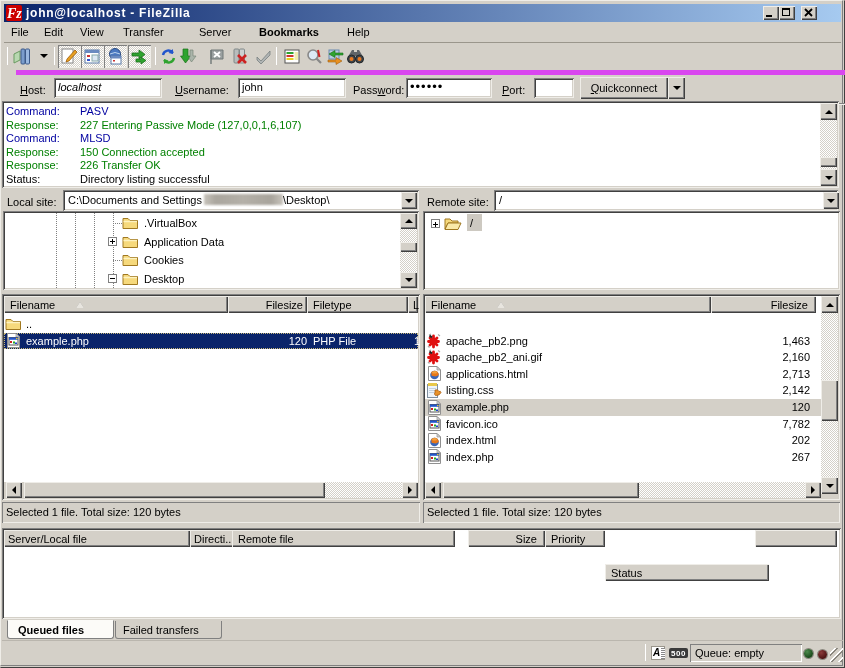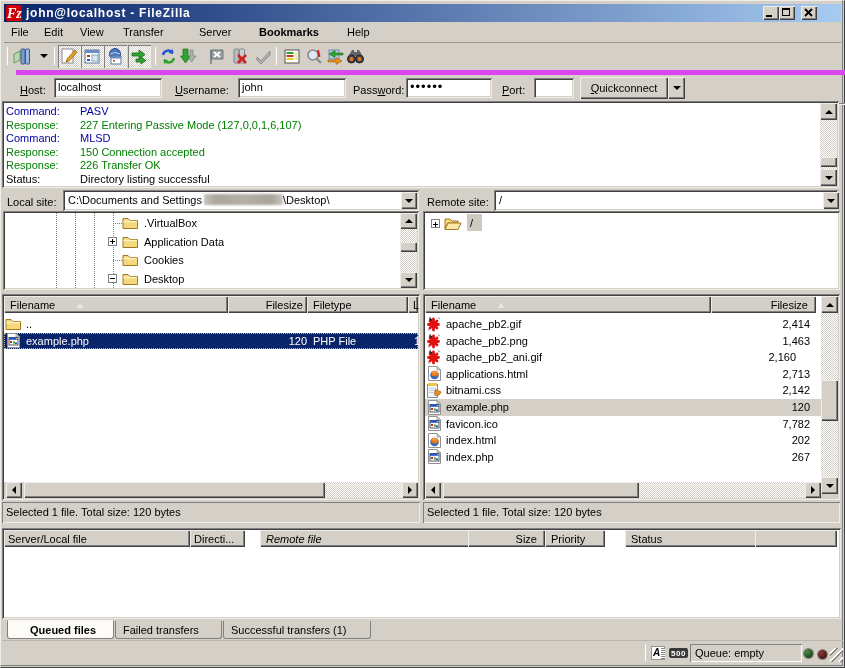--- a/index.html
+++ b/index.html
@@ -161,21 +161,21 @@
     <circle cx="4.5" cy="11" r="4" fill="#404448" stroke="#202428"></circle>
     <circle cx="12.5" cy="11" r="4" fill="#404448" stroke="#202428"></circle>
     <circle cx="4.5" cy="11" r="2" fill="#e87820"></circle>
     <circle cx="12.5" cy="11" r="2" fill="#e87820"></circle>
   </svg>
 </div>
 
 <div class="abs" id="qcbar" style="left:16px; top:70px; width:837px; height:31px; border-top:5px solid #d946ef;">
   <span class="abs" style="left:4px; top:9px;"><u>H</u>ost:</span>
   <div class="abs sunken" style="left:38px; top:3px; width:108px; height:20px;">
-      <span class="abs" style="left:4px;top:3px;">localhost</span>
+      <span class="abs" style="left:4px;top:3px;font-style:italic;">localhost</span>
     </div>
   <span class="abs" style="left:159px; top:9px;"><u>U</u>sername:</span>
   <div class="abs sunken" style="left:222px; top:3px; width:108px; height:20px;">
       <span class="abs" style="left:4px;top:3px;">john</span>
     </div>
   <span class="abs" style="left:337px; top:9px;">Pass<u>w</u>ord:</span>
   <div class="abs sunken" style="left:390px; top:3px; width:86px; height:20px;">
       <span class="abs" style="left:4px;top:1px; font-size:13px; letter-spacing:1px;">••••••</span>
     </div>
   <span class="abs" style="left:486px; top:9px;"><u>P</u>ort:</span>
@@ -359,32 +359,20 @@
   </div>
 
   <div class="abs sunken" style="left:423px; top:0; width:417px; height:206px;">
     <div class="hdrcell" style="left:2px; width:286px;">
         <span style="left:6px;">Filename</span>
         <div class="sorttri abs" style="left:72px; top:6px;"></div>
       </div>
     <div class="hdrcell" style="left:288px; width:105px;">
         <span style="right:8px;">Filesize</span>
       </div>
-    <div class="row" style="left:2px; top:22px; width:396px;">
-      <svg class="abs" style="left:1px;top:0;" width="16" height="16" viewBox="0 0 16 16">
-          <path d="M3 2 L5 1 M12 1.5 L14 3 M2 13 L3.5 14.5" stroke="#aaa" stroke-width="1.2" fill="none"></path>
-          <g stroke="#e01212" stroke-width="2.8" stroke-linecap="round">
-            <path d="M7.5 8.5 L7.5 3 M7.5 8.5 L7.5 14 M7.5 8.5 L2.5 8.5 M7.5 8.5 L12.5 8.5 M7.5 8.5 L4 5 M7.5 8.5 L11 12 M7.5 8.5 L4 12 M7.5 8.5 L11 5"></path>
-          </g>
-          <circle cx="7.5" cy="8.5" r="2.8" fill="#e01212"></circle>
-          <path d="M3.5 2.5 L6 4.5" stroke="#222" stroke-width="2"></path>
-        </svg>
-      <span class="abs" style="left:21px;top:2px;">apache_pb2.gif</span>
-        <span class="abs" style="right:11px;top:2px;">2,414</span>
-    </div>
     <div class="row" style="left:2px; top:38.6px; width:396px;">
       <svg class="abs" style="left:1px;top:0;" width="16" height="16" viewBox="0 0 16 16">
           <path d="M3 2 L5 1 M12 1.5 L14 3 M2 13 L3.5 14.5" stroke="#aaa" stroke-width="1.2" fill="none"></path>
           <g stroke="#e01212" stroke-width="2.8" stroke-linecap="round">
             <path d="M7.5 8.5 L7.5 3 M7.5 8.5 L7.5 14 M7.5 8.5 L2.5 8.5 M7.5 8.5 L12.5 8.5 M7.5 8.5 L4 5 M7.5 8.5 L11 12 M7.5 8.5 L4 12 M7.5 8.5 L11 5"></path>
           </g>
           <circle cx="7.5" cy="8.5" r="2.8" fill="#e01212"></circle>
           <path d="M3.5 2.5 L6 4.5" stroke="#222" stroke-width="2"></path>
         </svg>
       <span class="abs" style="left:21px;top:2px;">apache_pb2.png</span>
@@ -393,41 +381,41 @@
     <div class="row" style="left:2px; top:55.2px; width:396px;">
       <svg class="abs" style="left:1px;top:0;" width="16" height="16" viewBox="0 0 16 16">
           <path d="M3 2 L5 1 M12 1.5 L14 3 M2 13 L3.5 14.5" stroke="#aaa" stroke-width="1.2" fill="none"></path>
           <g stroke="#e01212" stroke-width="2.8" stroke-linecap="round">
             <path d="M7.5 8.5 L7.5 3 M7.5 8.5 L7.5 14 M7.5 8.5 L2.5 8.5 M7.5 8.5 L12.5 8.5 M7.5 8.5 L4 5 M7.5 8.5 L11 12 M7.5 8.5 L4 12 M7.5 8.5 L11 5"></path>
           </g>
           <circle cx="7.5" cy="8.5" r="2.8" fill="#e01212"></circle>
           <path d="M3.5 2.5 L6 4.5" stroke="#222" stroke-width="2"></path>
         </svg>
       <span class="abs" style="left:21px;top:2px;">apache_pb2_ani.gif</span>
-        <span class="abs" style="right:25px;top:2px;">2,160</span>
+        <span class="abs" style="right:11px;top:2px;">2,160</span>
     </div>
     <div class="row" style="left:2px; top:71.8px; width:396px;">
       <svg class="abs" style="left:2px;top:0.5px;" width="15" height="15" viewBox="0 0 15 15">
           <path d="M1.5 0.5 L10 0.5 L13.5 4 L13.5 14.5 L1.5 14.5 Z" fill="#fff" stroke="#909090"></path>
           <path d="M10 0.5 L10 4 L13.5 4 Z" fill="#d8d8d8" stroke="#909090" stroke-width="0.7"></path>
           <circle cx="7.5" cy="9" r="4.3" fill="#3a66b8"></circle>
           <path d="M7.5 4.7 A4.3 4.3 0 0 1 11.8 9 L8.8 10.6 L4.6 9.8 L4.2 6 Z" fill="#e87818"></path>
           <path d="M4.8 6 Q7.5 3.8 10.5 6 L9.2 7.6 L5.8 7.6 Z" fill="#f0a040"></path>
         </svg>
       <span class="abs" style="left:21px;top:2px;">applications.html</span>
         <span class="abs" style="right:11px;top:2px;">2,713</span>
     </div>
     <div class="row" style="left:2px; top:88.4px; width:396px;">
       <svg class="abs" style="left:1px;top:0;" width="16" height="16" viewBox="0 0 16 16">
           <rect x="1.5" y="2.5" width="10" height="13" fill="#eef4fa" stroke="#8090a0"></rect>
           <path d="M2 2.5 L11 2.5" stroke="#e8c84a" stroke-width="3"></path>
           <path d="M3 6.5 L10 6.5 M3 8.5 L10 8.5 M3 10.5 L10 10.5" stroke="#b8c8d8" stroke-width="0.8"></path>
           <path d="M9 8 Q12 7 13 9.5 Q14.5 8.5 15 10.5 Q13.5 14 9.5 13.5 Q7.5 12 9 10.5 Z" fill="#e8922a" stroke="#a05810" stroke-width="0.7"></path>
         </svg>
-      <span class="abs" style="left:21px;top:2px;">bitnami.css</span>
+      <span class="abs" style="left:21px;top:2px;">listing.css</span>
         <span class="abs" style="right:11px;top:2px;">2,142</span>
     </div>
     <div class="row" style="left:2px; top:105px; width:396px; background:#d4d0c8;">
       <svg class="abs" style="left:2px;top:0.5px;" width="15" height="15" viewBox="0 0 15 15">
           <path d="M1.5 0.5 L10 0.5 L13.5 4 L13.5 14.5 L1.5 14.5 Z" fill="#fff" stroke="#909090"></path>
           <path d="M10 0.5 L10 4 L13.5 4 Z" fill="#d8d8d8" stroke="#909090" stroke-width="0.7"></path>
           <rect x="3" y="4.5" width="9" height="7.5" fill="#fff" stroke="#555"></rect>
           <rect x="3" y="4.5" width="9" height="2.3" fill="#2255cc"></rect>
           <rect x="10" y="5" width="1.5" height="1.2" fill="#e8c020"></rect>
           <rect x="4" y="8" width="2" height="2" fill="#cc2222"></rect>
@@ -510,39 +498,38 @@
     <span class="abs" style="left:4px;top:4px;">Selected 1 file. Total size: 120 bytes</span>
   </div>
 
 <div class="abs sunken" id="queue" style="left:2px; top:528px; width:839px; height:91px;">
   <div class="hdrcell" style="left:2px; width:186px;">
       <span style="left:4px;">Server/Local file</span>
     </div>
   <div class="hdrcell" style="left:188px; width:55px;">
       <span style="left:4px;">Directi...</span>
     </div>
-  <div class="hdrcell" style="left:258px; width:223px;font-style:italic;">
+  <div class="hdrcell" style="left:230px; width:223px;">
       <span style="left:6px;">Remote file</span>
     </div>
   <div class="hdrcell" style="left:466px; width:77px;">
       <span style="right:8px;">Size</span>
     </div>
   <div class="hdrcell" style="left:543px; width:60px;">
       <span style="left:6px;">Priority</span>
     </div>
-  <div class="hdrcell" style="left:623px; width:164px;">
+  <div class="hdrcell" style="left:603px; width:164px;margin-top:34px;">
       <span style="left:6px;">Status</span>
     </div>
   <div class="hdrcell" style="left:753px; width:82px;"></div>
 </div>
 
 <div class="abs" id="tabs" style="left:2px; top:620px; width:839px; height:20px;">
-  <div class="abs" style="left:5px; top:0px; width:107px; height:19px; background:#fcfbf8; border:1px solid #808080; border-top:1px solid #fcfbf8; border-radius:0 0 3px 3px; font-weight:bold; padding:3px 0 0 22px;">Queued files</div>
+  <div class="abs" style="left:5px; top:0px; width:107px; height:19px; background:#fcfbf8; border:1px solid #808080; border-top:1px solid #fcfbf8; border-radius:0 0 3px 3px; font-weight:bold; padding:3px 0 0 10px;">Queued files</div>
   <div class="abs" style="left:113px; top:1px; width:107px; height:18px; background:#d4d0c8; border:1px solid #808080; border-top:none; border-radius:0 0 3px 3px; padding:3px 0 0 7px;">Failed transfers</div>
-  <div class="abs" style="left:221px; top:1px; width:148px; height:18px; background:#d4d0c8; border:1px solid #808080; border-top:none; border-radius:0 0 3px 3px; padding:3px 0 0 7px;">Successful transfers (1)</div>
 </div>
 
 <div class="abs" id="statusbar" style="left:2px; top:640px; width:841px; height:24px; border-top:1px solid #bab6ae;">
   <div class="abs" style="left:643px; top:3px; width:1px; height:17px; background:#808080; border-right:1px solid #fff;"></div>
   <div class="abs" style="left:649px; top:5px; width:14px; height:14px; background:#fff; border:1px solid #9a968c;">
     <span class="abs" style="left:1px; top:0px; font-weight:bold; font-size:10px; font-style:italic;">A</span>
     <div class="abs" style="left:9px; top:1px; width:4px; height:11px; background-image:repeating-linear-gradient(#888 0 1px, #fff 1px 2px);"></div>
   </div>
   <div class="abs ctr" style="left:667px; top:7px; width:19px; height:10px; background:#3a3a3a; border-radius:2px; color:#fff; font-size:8px; font-weight:bold; letter-spacing:0.5px;">500</div>
   <div class="abs" style="left:688px; top:3px; width:112px; height:18px; box-shadow: inset 1px 1px 0 #808080, inset -1px -1px 0 #fff;">

